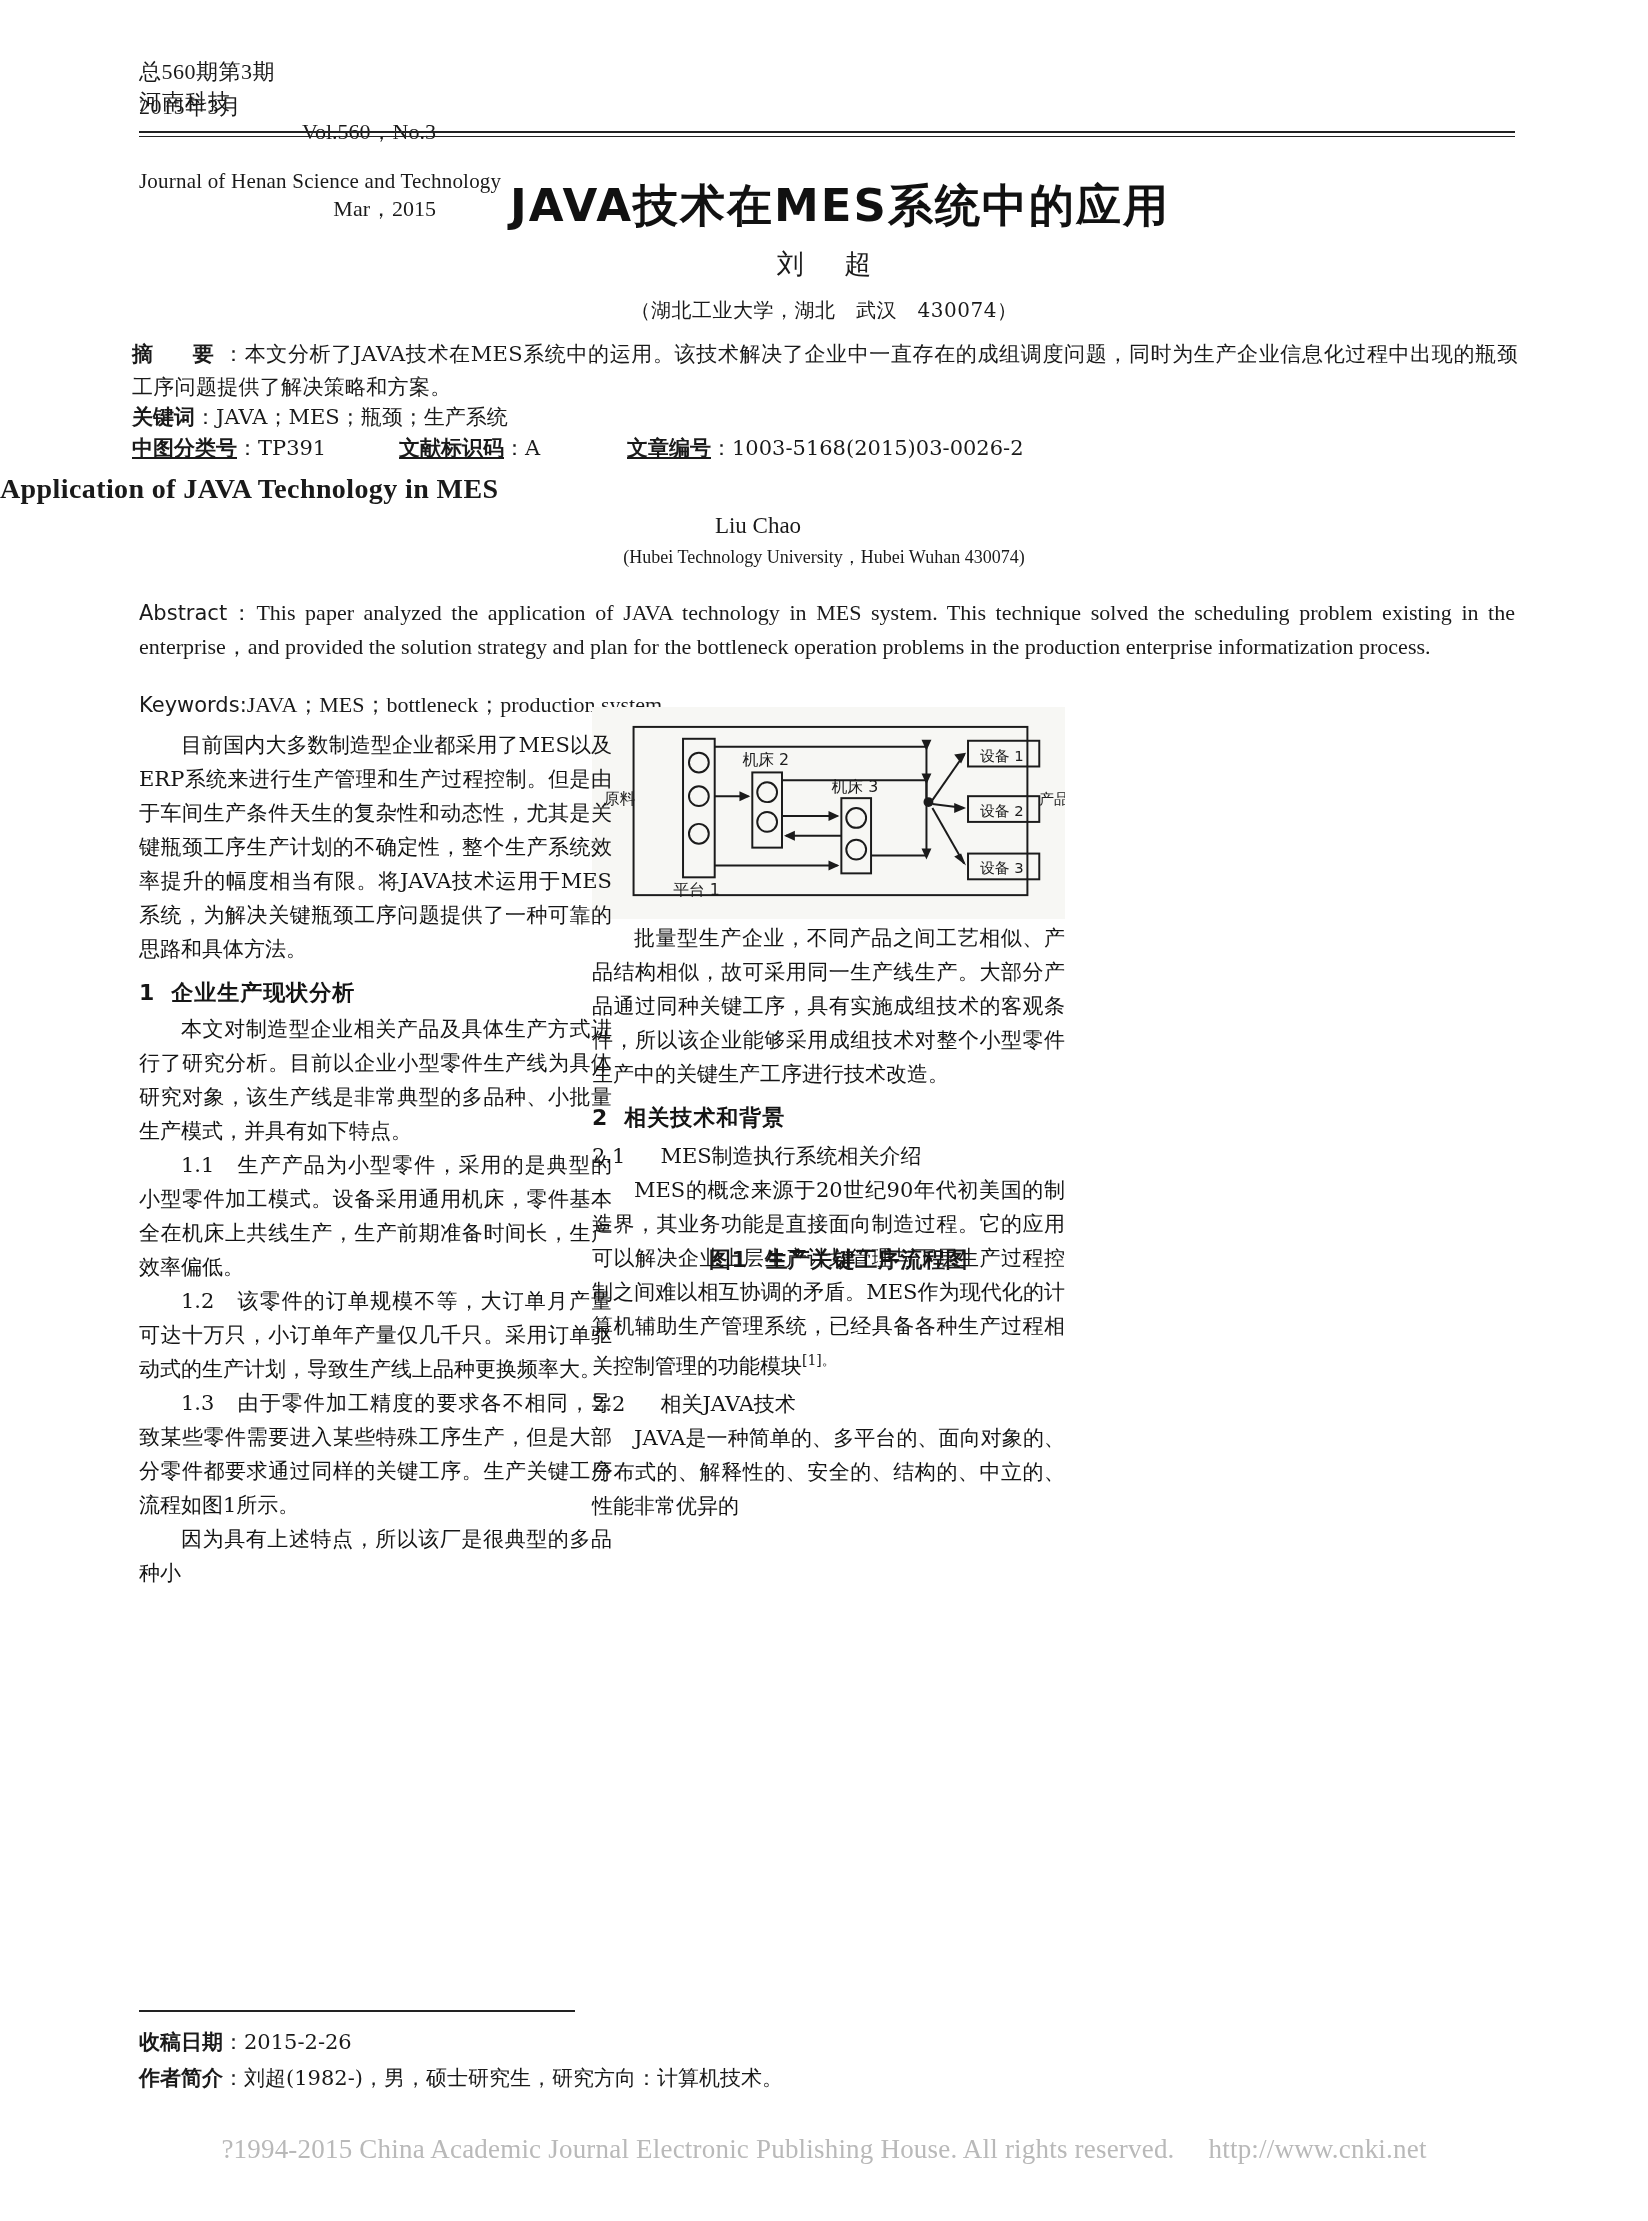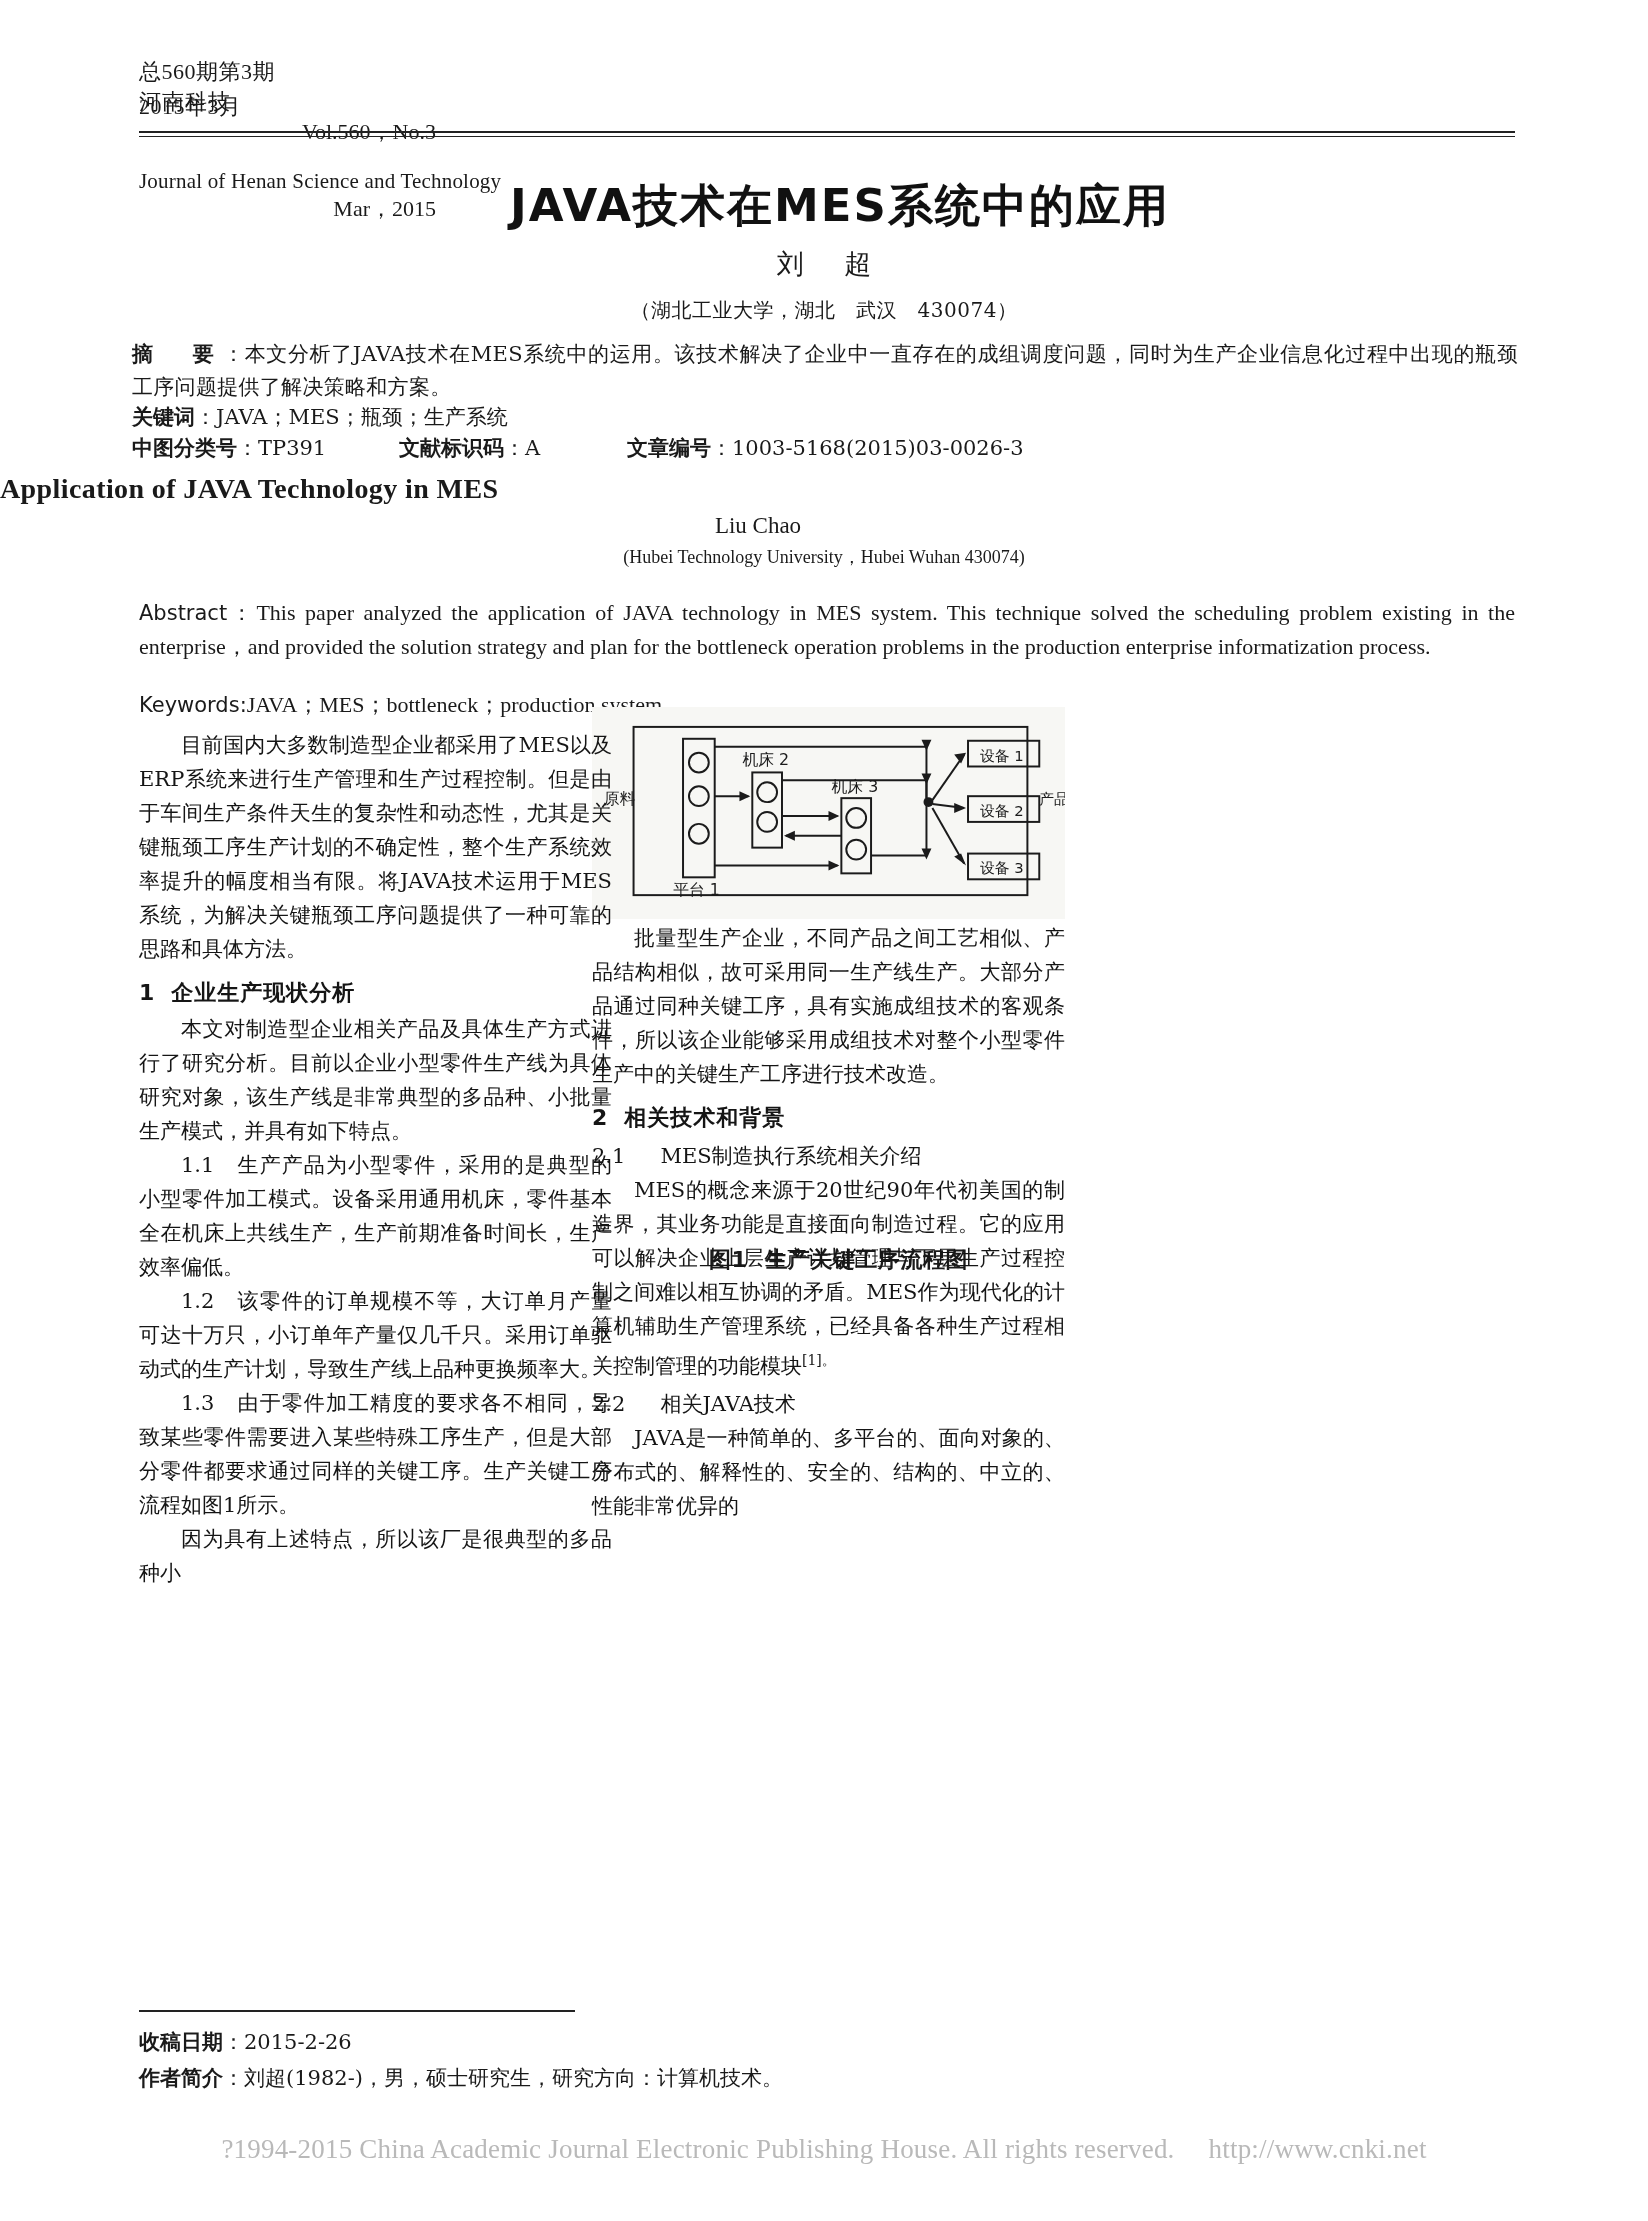--- a/index.html
+++ b/index.html
@@ -115,21 +115,21 @@
     left: 132px;
     top: 434px;
     width: 1386px;
     font-size: 21px;
     font-family: "DejaVu Serif", serif;
     display: flex;
   }
   .clsrow .c1 { width: 267px; }
   .clsrow .c2 { width: 228px; }
   .clsrow .c3 { flex: 1; }
-  .clsrow .lbl { font-weight: 700; }
+  .clsrow .lbl { font-weight: 700; text-decoration: underline; }
 
   
   .title-en {
     position: absolute;
     left: 0; top: 473px;
     width: 1648px;
     text-align: left;
     font-size: 28px;
     font-weight: 700;
     font-family: "Liberation Serif", serif;
@@ -292,21 +292,21 @@
     <span class="lbl">关键词</span><span>：JAVA；MES；瓶颈；生产系统</span>
   </div>
   <div class="clsrow">
     <div class="c1">
       <span class="lbl">中图分类号</span><span>：TP391</span>
     </div>
     <div class="c2">
       <span class="lbl">文献标识码</span><span>：A</span>
     </div>
     <div class="c3">
-      <span class="lbl">文章编号</span><span>：1003-5168(2015)03-0026-3</span>
+      <span class="lbl">文章编号</span><span>：1003-5168(2015)03-0026-2</span>
     </div>
   </div>
 
   <div class="title-en">Application of JAVA Technology in MES</div>
   <div class="author-en">Liu Chao</div>
   <div class="affil-en">(Hubei Technology University，Hubei Wuhan 430074)</div>
 
   <div class="abs-en">
     <span class="lbl">Abstract：</span><span>This paper analyzed the application of JAVA technology in MES system. This technique solved the scheduling problem existing in the enterprise，and provided the solution strategy and plan for the bottleneck operation problems in the production enterprise informatization process.</span>
   </div>

